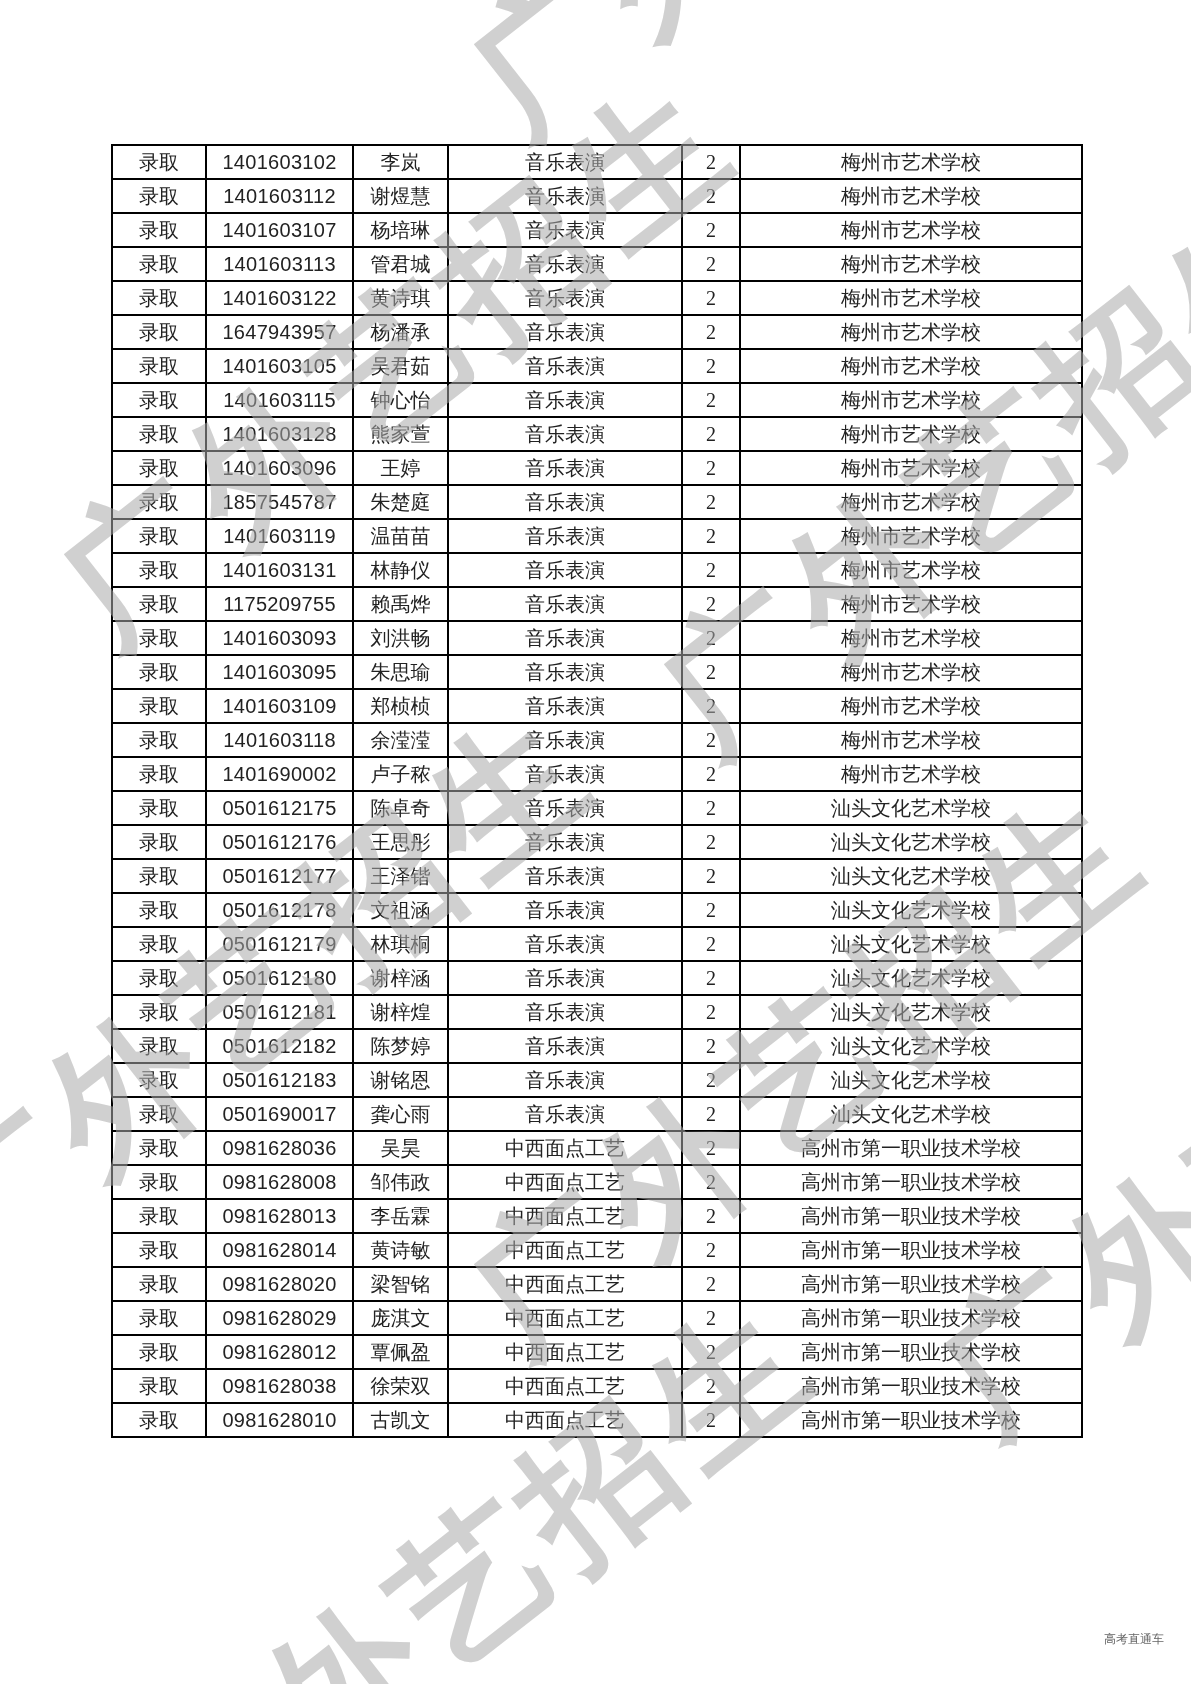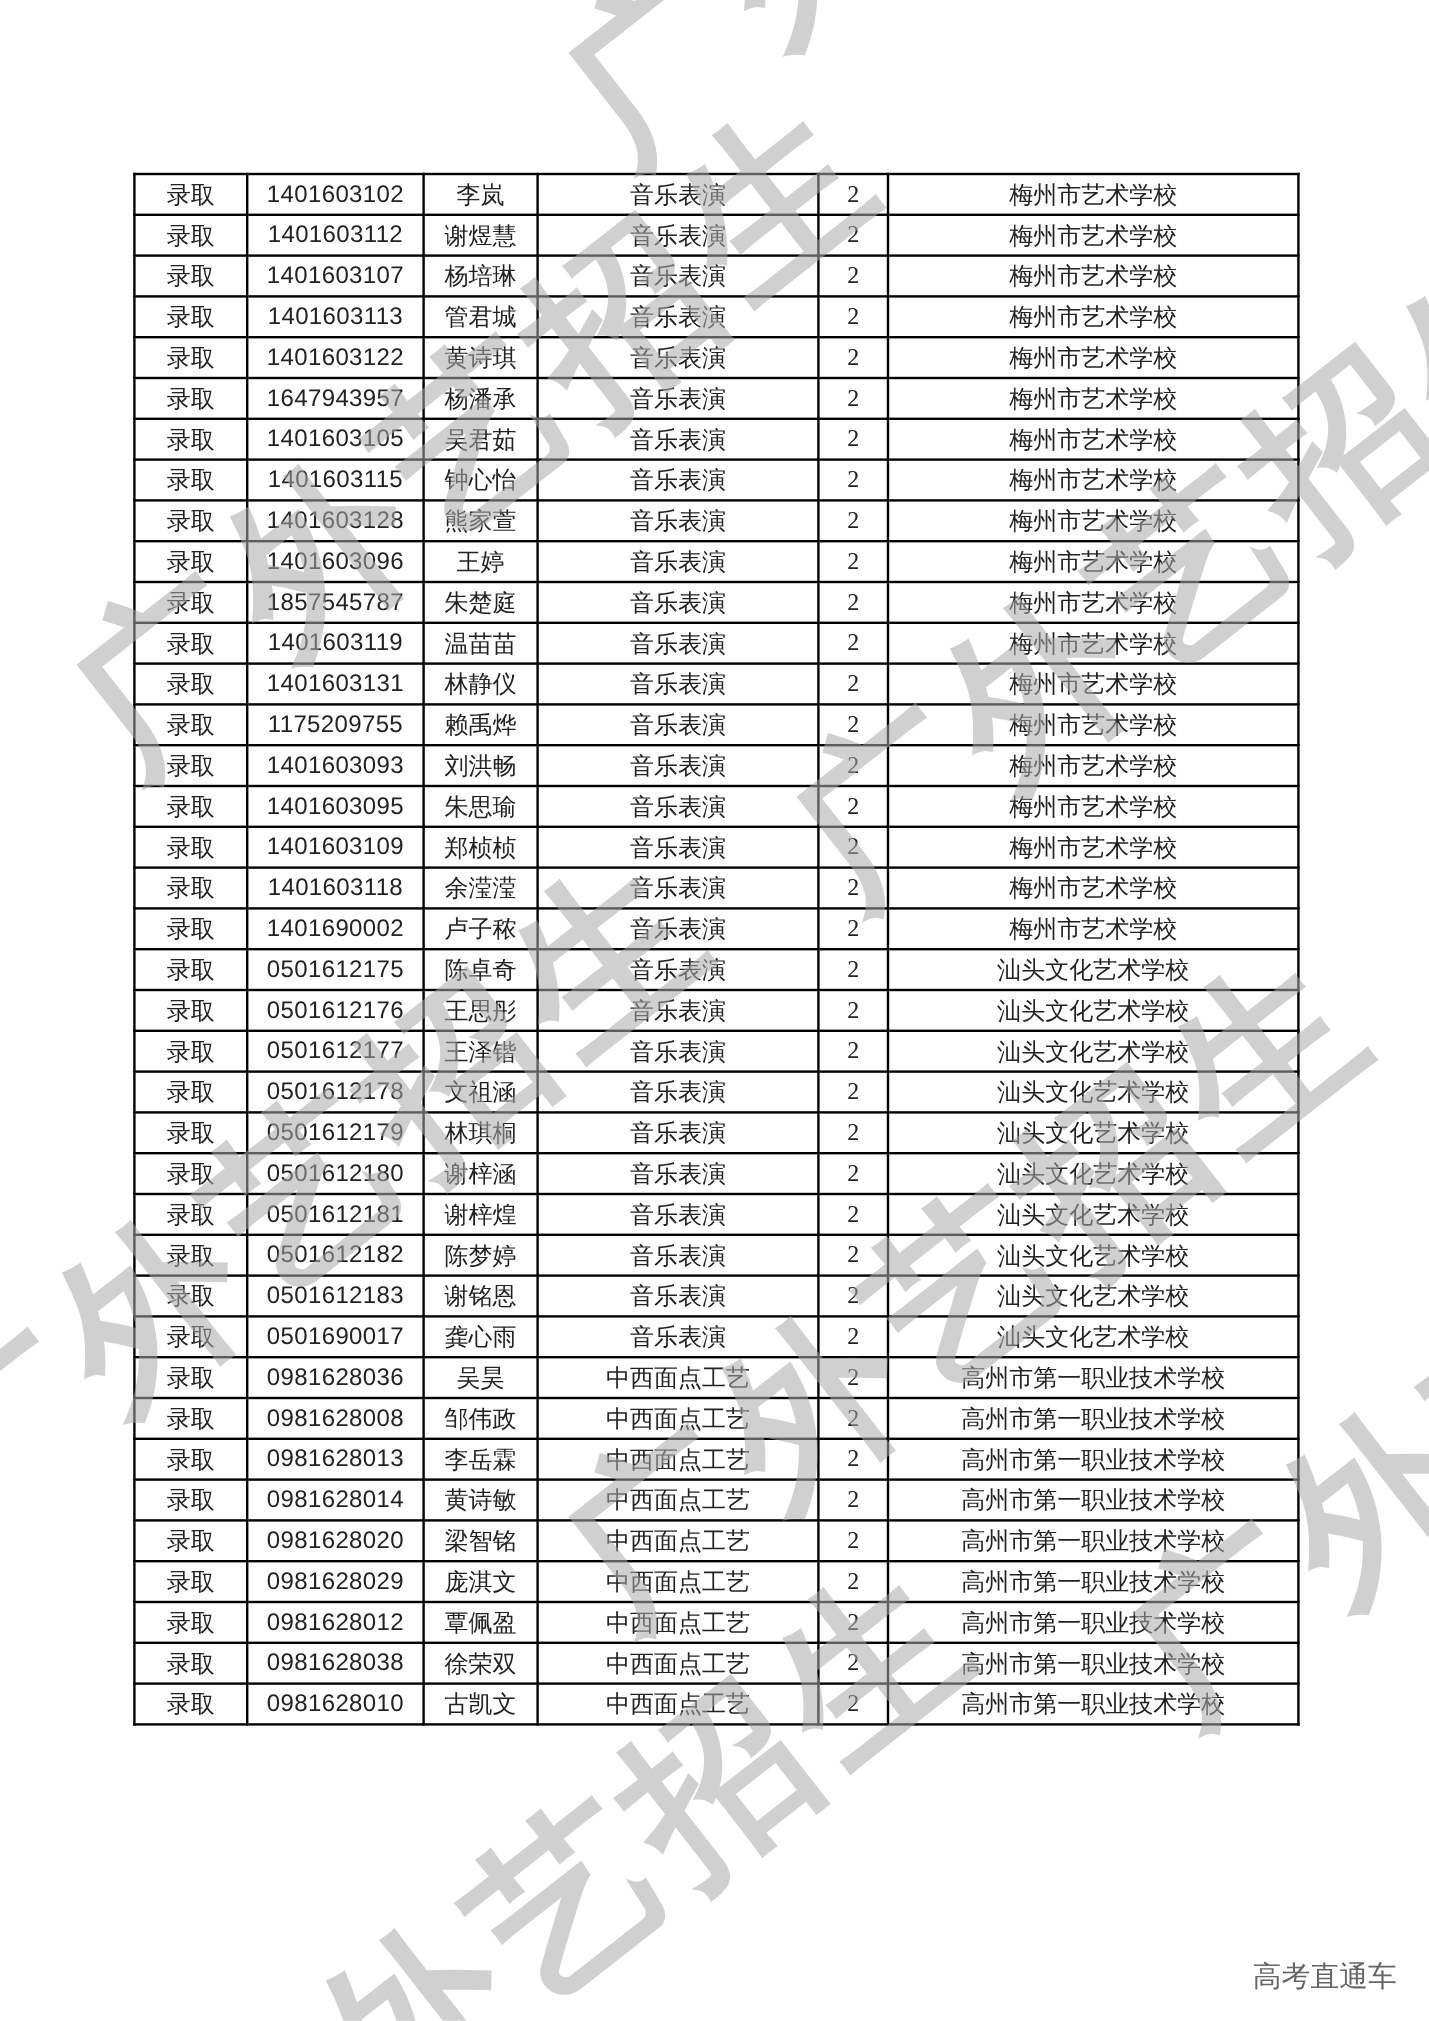--- a/index.html
+++ b/index.html
@@ -55,21 +55,21 @@
     .c-id { width: 145px; font-family: Liberation Sans, sans-serif; font-size: 21px; letter-spacing: 0.3px; }
     .c-name { width: 93px; margin-top: 43px; }
     .c-major { width: 232px; }
     .c-len { width: 56px; font-family: "Liberation Serif", serif; font-size: 21px; }
     .c-school { width: 340px; }
     .footer-brand {
       position: absolute;
       right: 27px;
       top: 1631px;
       font-family: Liberation Sans, sans-serif;
-      font-size: 24px;
+      font-size: 12px;
       color: #666;
       z-index: 3;
     }
   </style>
 </head>
 <body>
 
 <table class="doc-table">
   <tbody id="table-body">
       <tr>

